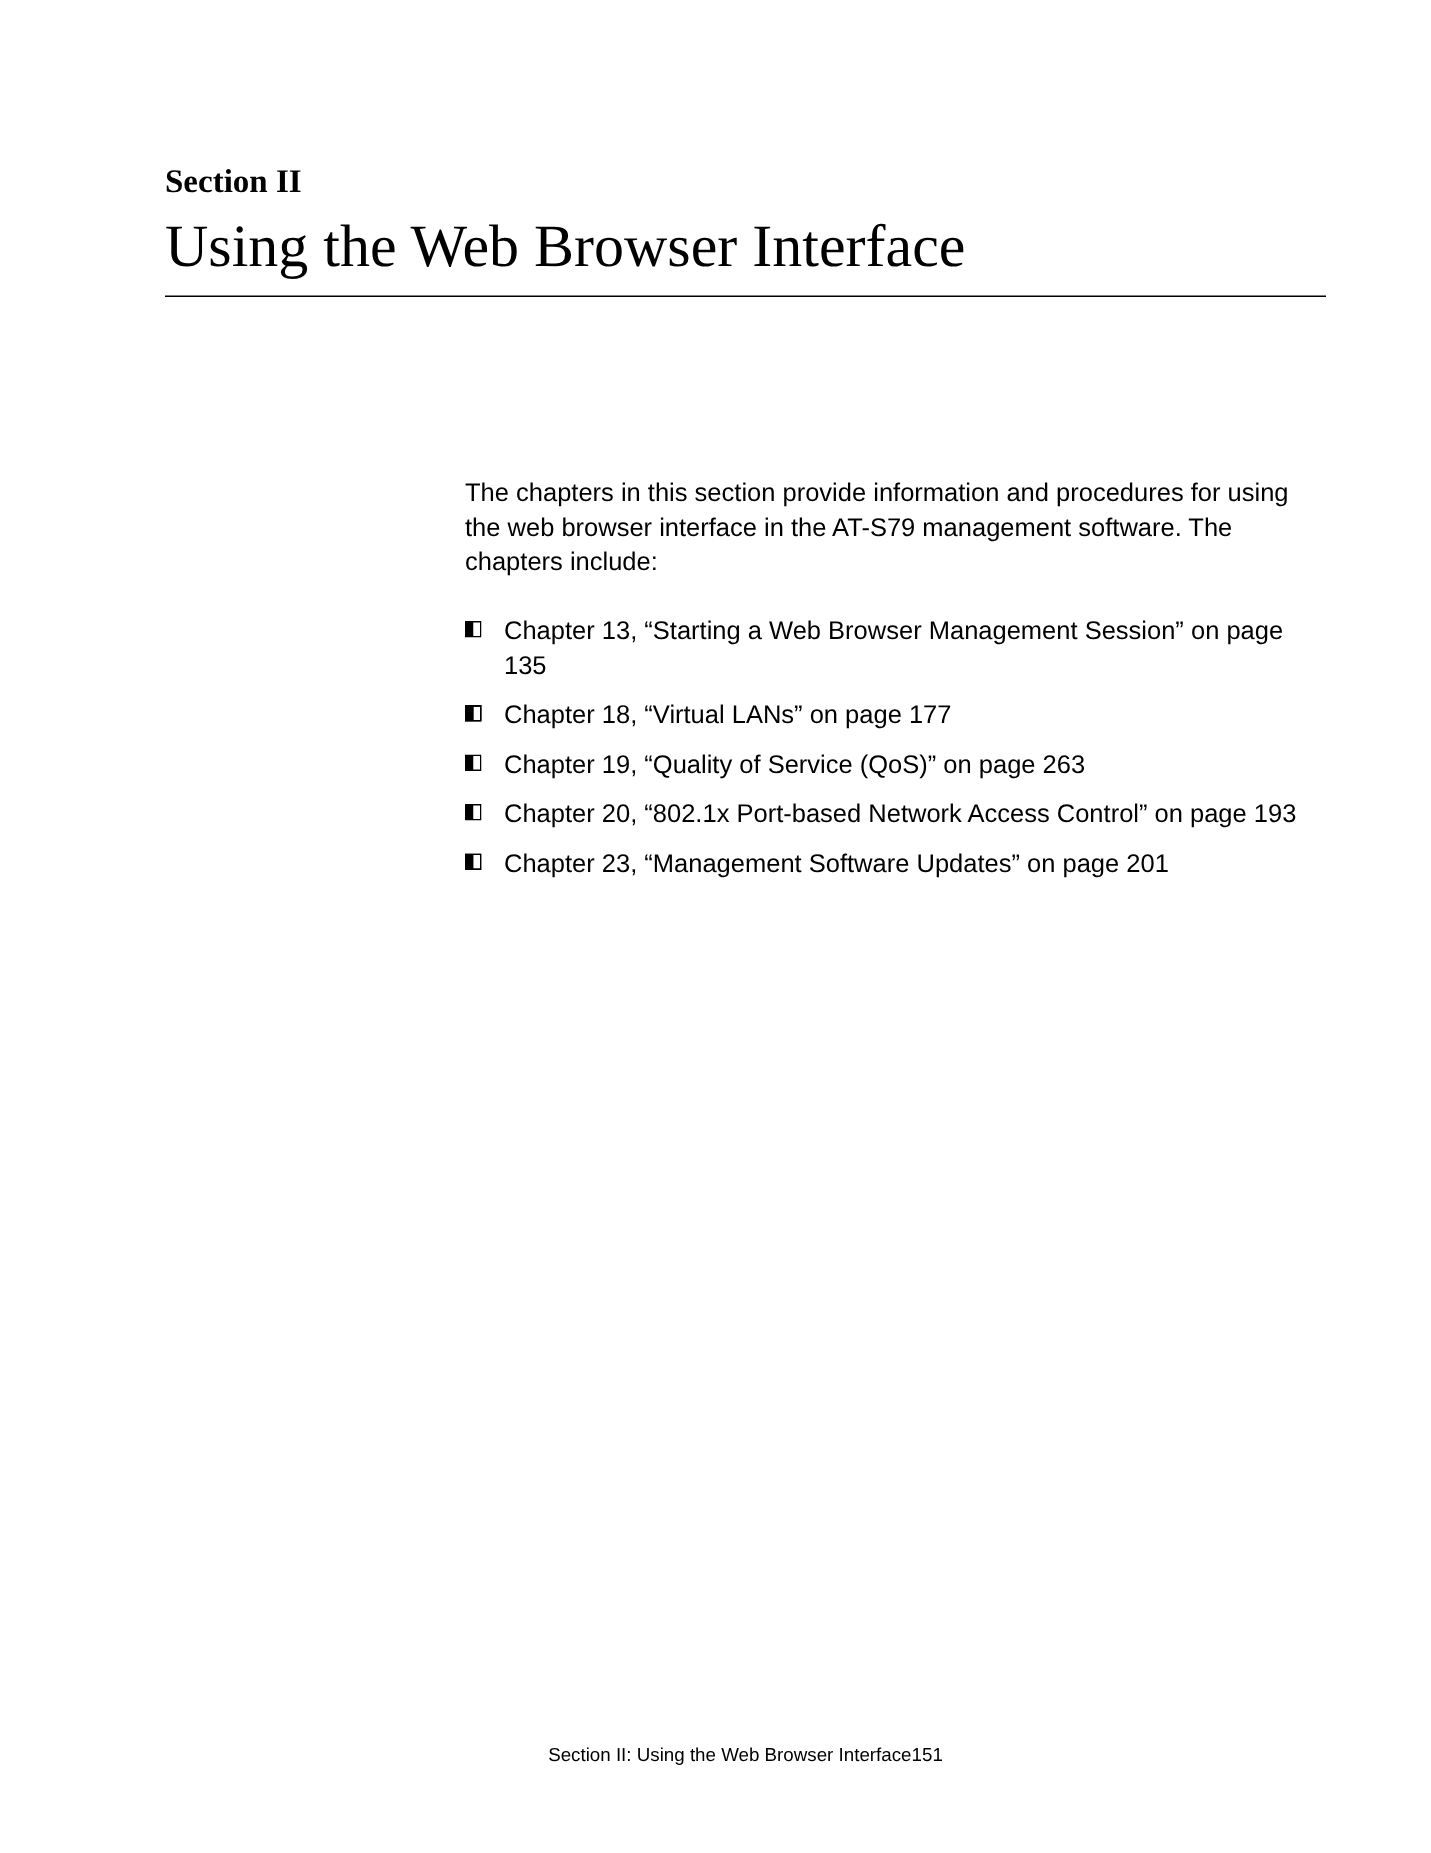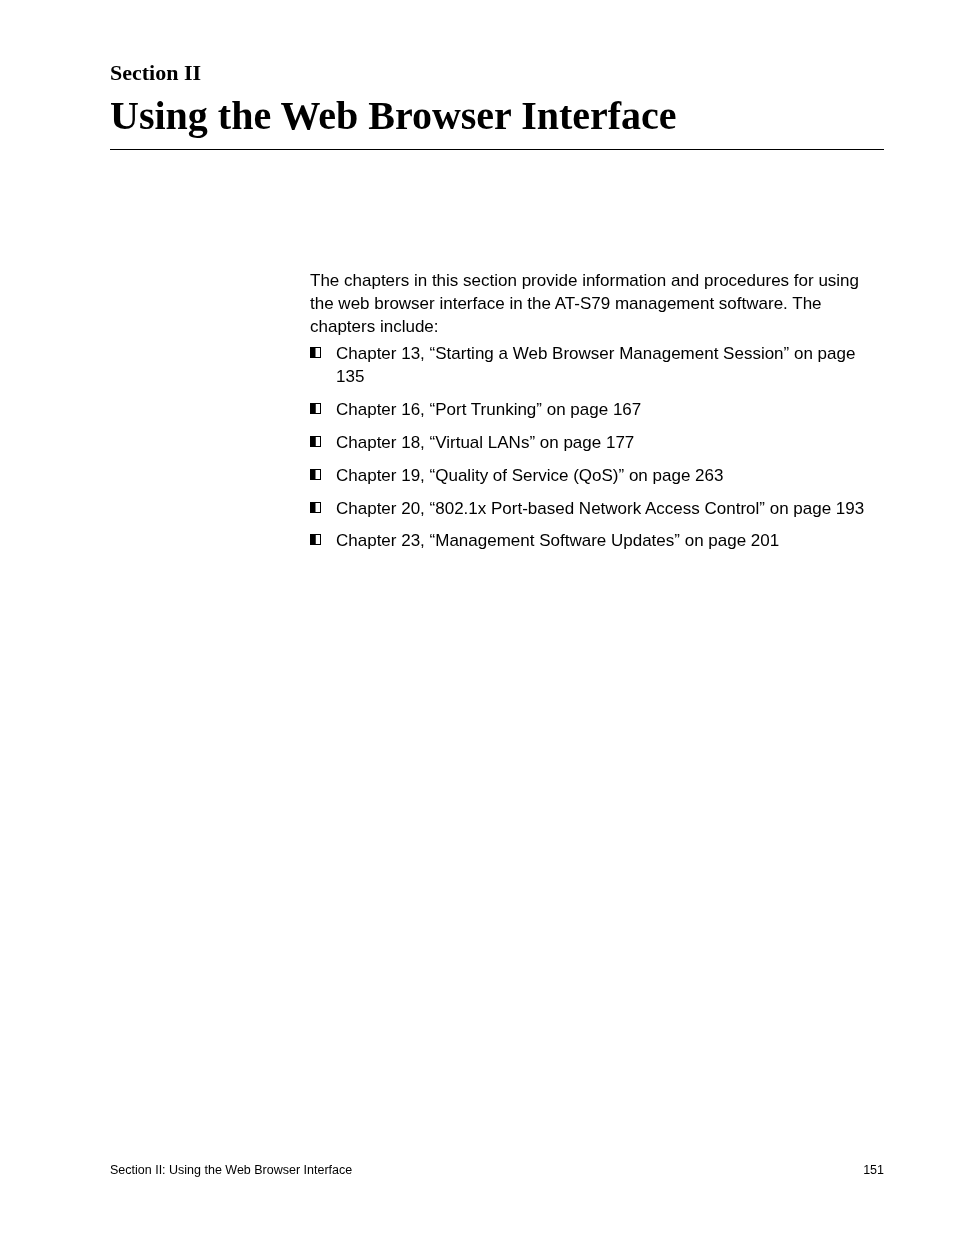--- a/index.html
+++ b/index.html
@@ -5,46 +5,46 @@
   * { margin: 0; padding: 0; box-sizing: border-box; }
   body {
     width: 954px;
     height: 1235px;
     background: #ffffff;
     font-family: Arial, Helvetica, sans-serif;
     color: #000000;
     position: relative;
   }
   .page {
-    padding: 60px 70px 50px 110px;
+    padding: 108px 70px 50px 110px;
     height: 100%;
     position: relative;
   }
   .section-label {
     font-family: "Times New Roman", Times, serif;
     font-size: 22px;
     font-weight: bold;
     margin-bottom: 6px;
   }
   .title {
     font-family: "Times New Roman", Times, serif;
     font-size: 40px;
-    font-weight: bold;
+    font-weight: normal;
     padding-bottom: 10px;
     border-bottom: 1.5px solid #000;
     margin-bottom: 120px;
   }
   .content {
     margin-left: 200px;
     margin-right: 10px;
   }
   .intro {
     font-size: 17px;
     line-height: 1.35;
-    margin-bottom: 4px;
+    margin-bottom: 23px;
   }
   .chapter-list {
     list-style: none;
   }
   .chapter-list li {
     font-size: 17px;
     line-height: 1.35;
     margin-bottom: 10px;
     position: relative;
     padding-left: 26px;
@@ -58,21 +58,21 @@
   }
   .bullet-icon svg {
     display: block;
   }
   .footer {
     position: absolute;
     bottom: 58px;
     left: 110px;
     right: 70px;
     display: flex;
-    justify-content: space-between;
+    justify-content: center;
     font-size: 12.5px;
   }
 </style>
 </head>
 <body>
 
 <div class="page">
   <div class="section-label">Section II</div>
   <div class="title">Using the Web Browser Interface</div>
 
@@ -96,21 +96,20 @@
             </svg>
         </span>
       </li>
       <li>
         <span class="bullet-icon">
           <svg width="11" height="11" viewBox="0 0 11 11">
               <rect x="0.5" y="0.5" width="10" height="10" fill="none" stroke="#000" stroke-width="1"></rect>
               <rect x="0.5" y="0.5" width="5" height="10" fill="#000"></rect>
             </svg>
         </span>
-        <span>Chapter 16, “Port Trunking” on page 167</span>
       </li>
       <li>
         <span class="bullet-icon">
           <svg width="11" height="11" viewBox="0 0 11 11">
               <rect x="0.5" y="0.5" width="10" height="10" fill="none" stroke="#000" stroke-width="1"></rect>
               <rect x="0.5" y="0.5" width="5" height="10" fill="#000"></rect>
             </svg>
         </span>
       </li>
       <li>

